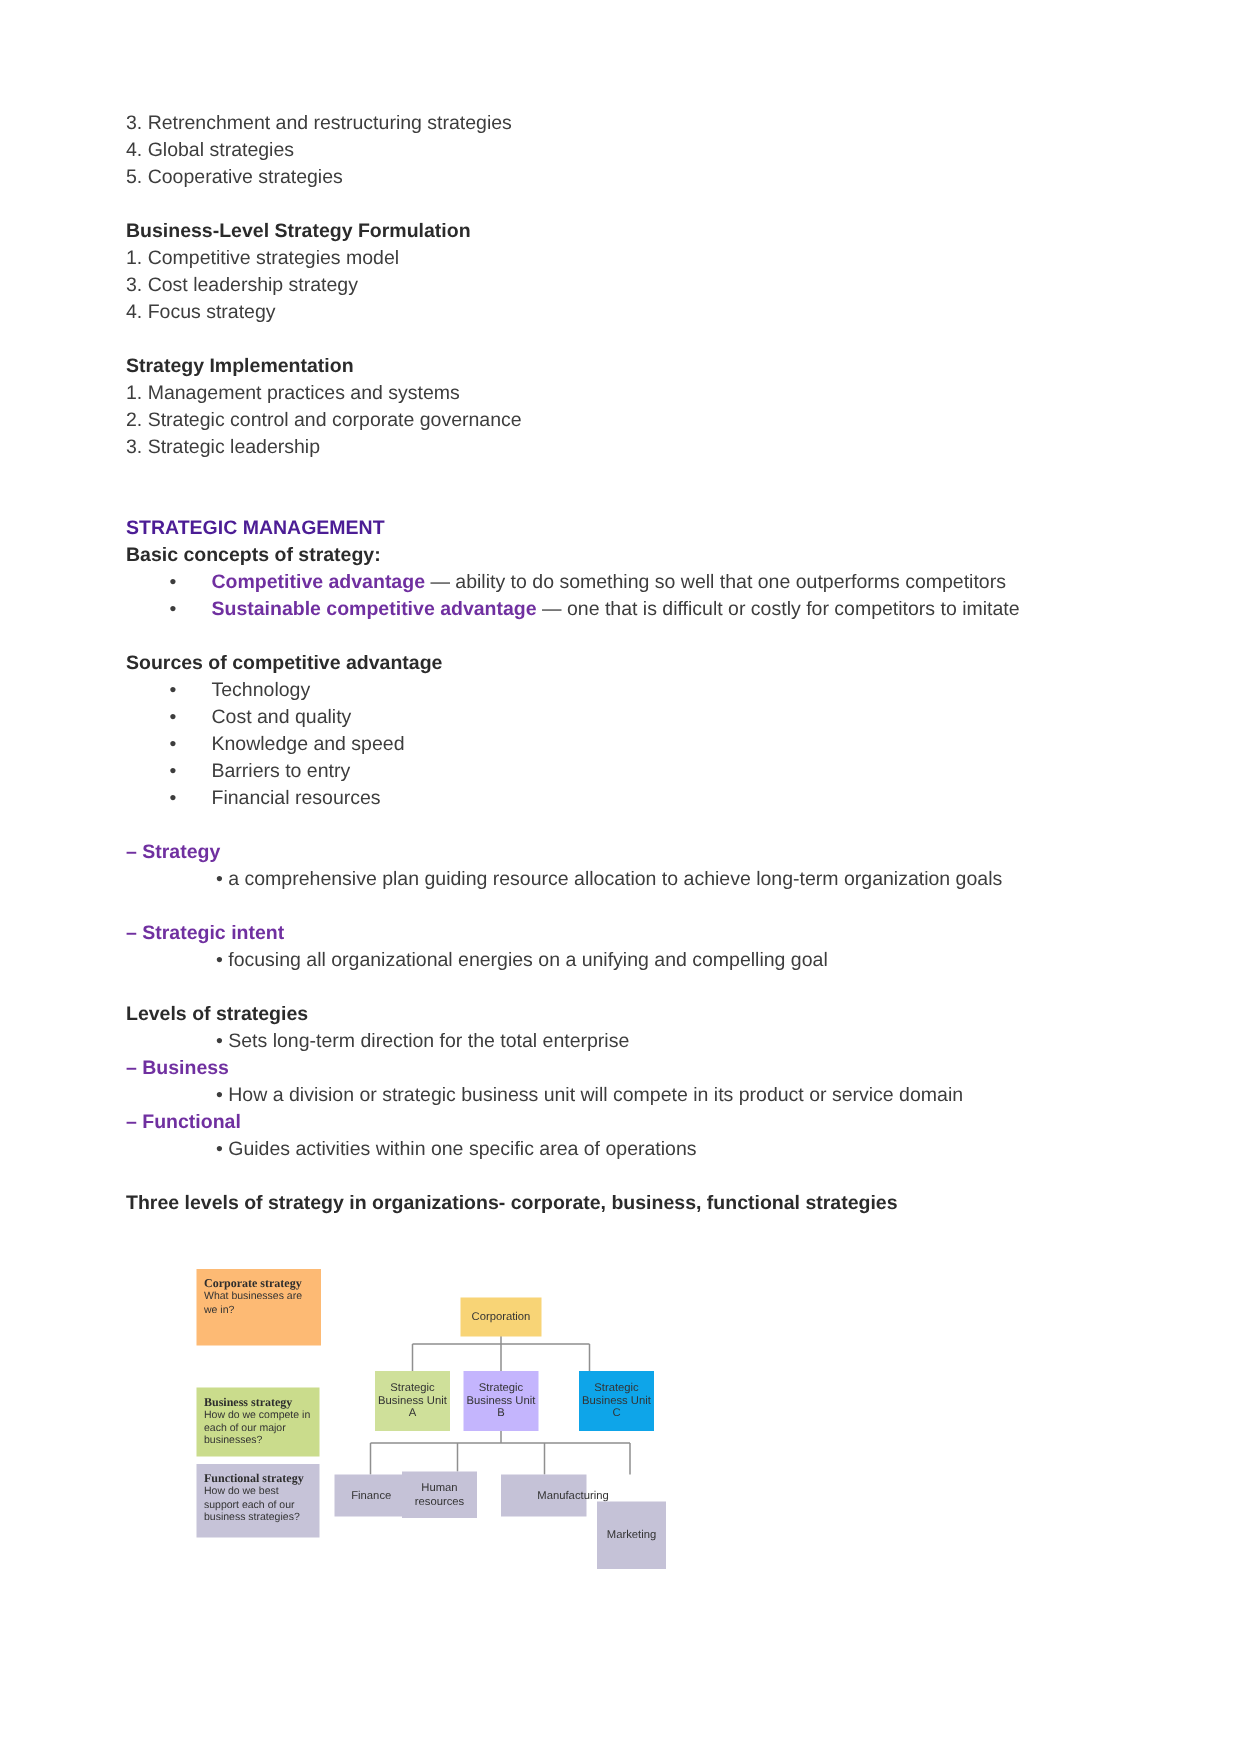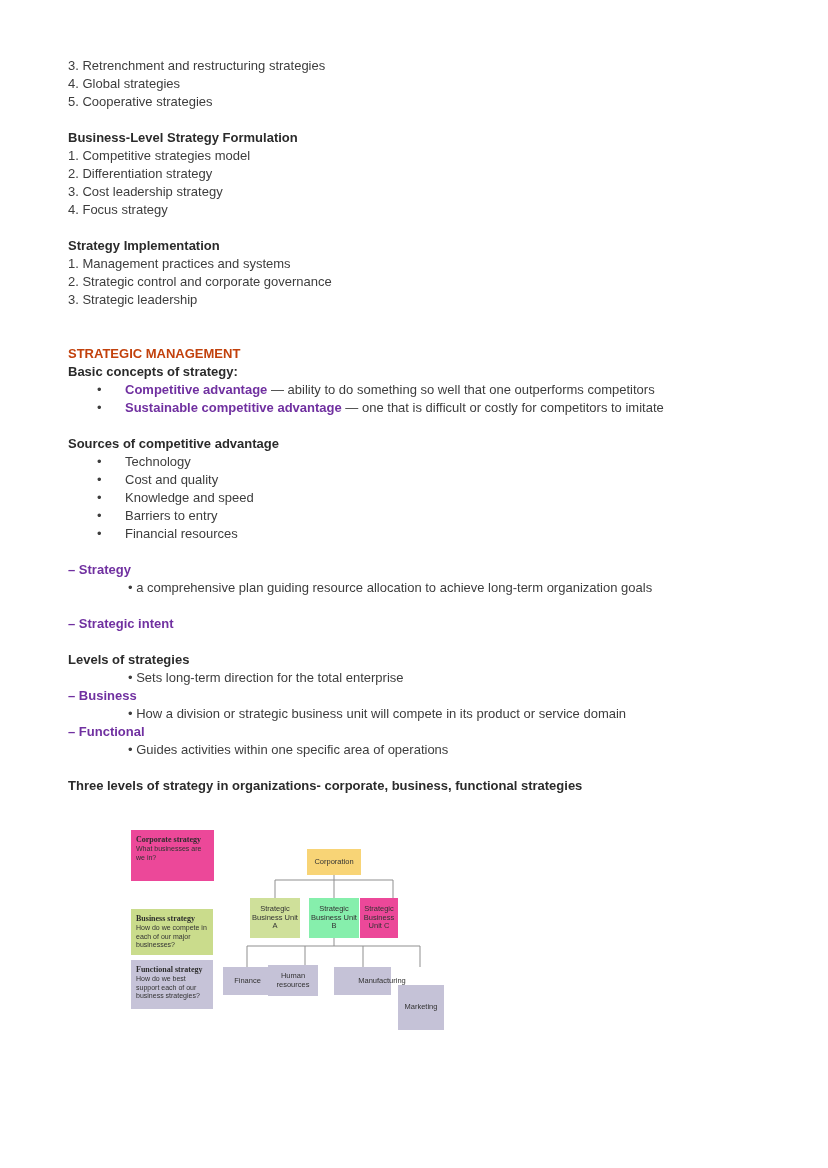--- a/index.html
+++ b/index.html
@@ -7,25 +7,25 @@
     position:relative;
     width:828px;height:1168px;
     background:#ffffff;
     font-family:"Liberation Sans", sans-serif;
     font-size:13px;line-height:18px;
     color:#3d3d3d;
     box-sizing:border-box;
     padding:57px 40px 0 68px;
     overflow:hidden;
   }
-  .block{margin:0;}
+  .block{margin:16px;}
   .mt18{margin-top:18px;}
   .mt36{margin-top:36px;}
   .bold{font-weight:bold;color:#2b2b2b;}
-  .red-heading{font-weight:bold;color:#c2410c;}
+  .red-heading{font-weight:bold;color:#4c1d95;}
   .purple{font-weight:bold;color:#7030a0;}
   .plain-line{white-space:nowrap;}
   
   .bullet-item{position:relative;padding-left:57px;}
   .bullet-item::before{
     content:"\2022";
     position:absolute;left:29px;top:0;
     color:#3d3d3d;
   }
   
@@ -54,21 +54,20 @@
 
   <div class="block">
     <div class="plain-line">3. Retrenchment and restructuring strategies</div>
     <div class="plain-line">4. Global strategies</div>
     <div class="plain-line">5. Cooperative strategies</div>
   </div>
 
   <div class="block mt18">
     <div class="bold">Business-Level Strategy Formulation</div>
     <div class="plain-line">1. Competitive strategies model</div>
-    <div class="plain-line">2. Differentiation strategy</div>
     <div class="plain-line">3. Cost leadership strategy</div>
     <div class="plain-line">4. Focus strategy</div>
   </div>
 
   <div class="block mt18">
     <div class="bold">Strategy Implementation</div>
     <div class="plain-line">1. Management practices and systems</div>
     <div class="plain-line">2. Strategic control and corporate governance</div>
     <div class="plain-line">3. Strategic leadership</div>
   </div>
@@ -89,20 +88,21 @@
     <div class="bullet-item">Financial resources</div>
   </div>
 
   <div class="block mt18">
     <div class="purple">– Strategy</div>
     <div class="sub-line">a comprehensive plan guiding resource allocation to achieve long-term organization goals</div>
   </div>
 
   <div class="block mt18">
     <div class="purple">– Strategic intent</div>
+    <div class="sub-line">focusing all organizational energies on a unifying and compelling goal</div>
   </div>
 
   <div class="block mt18">
     <div class="bold">Levels of strategies</div>
     <div class="sub-line">Sets long-term direction for the total enterprise</div>
     <div class="purple">– Business</div>
     <div class="sub-line">How a division or strategic business unit will compete in its product or service domain</div>
     <div class="purple">– Functional</div>
     <div class="sub-line">Guides activities within one specific area of operations</div>
   </div>
@@ -111,38 +111,38 @@
 
   <div class="diagram">
 
     <svg width="420" height="200" viewBox="0 0 420 200">
 
       <path d="M266 42 L266 58 M207 58 L325 58 M207 58 L207 76 M266 58 L266 76 M325 58 L325 76" stroke="#8f8f8f" stroke-width="1" fill="none"></path>
 
       <path d="M266 116 L266 124 M179 124 L352 124 M179 124 L179 145 M237 124 L237 143 M295 124 L295 145 M352 124 L352 145" stroke="#8f8f8f" stroke-width="1" fill="none"></path>
     </svg>
 
-    <div class="dbox legend-box" style="left:63px;top:8px;width:83px;height:51px;background:#ec4899;">
+    <div class="dbox legend-box" style="left:63px;top:8px;width:83px;height:51px;background:#fdba74;">
       <div class="legend-title">Corporate strategy</div>
       <div class="legend-text">What businesses are we in?</div>
     </div>
     <div class="dbox legend-box" style="left:63px;top:75px;width:82px;height:46px;background:#cadc8c;margin-top:12px;">
       <div class="legend-title">Business strategy</div>
       <div class="legend-text">How do we compete in each of our major businesses?</div>
     </div>
     <div class="dbox legend-box" style="left:63px;top:138px;width:82px;height:49px;background:#c6c3d8;">
       <div class="legend-title">Functional strategy</div>
       <div class="legend-text">How do we best support each of our business strategies?</div>
     </div>
 
     <div class="dbox node" style="left:239px;top:27px;width:54px;height:26px;background:#f8d476;">Corporation</div>
 
     <div class="dbox node" style="left:182px;top:76px;width:50px;height:40px;background:#cfe09a;">Strategic Business Unit A</div>
-    <div class="dbox node" style="left:241px;top:76px;width:50px;height:40px;background:#86efac;">Strategic Business Unit B</div>
-    <div class="dbox node" style="left:292px;top:76px;width:38px;height:40px;background:#ec4899;">Strategic Business Unit C</div>
+    <div class="dbox node" style="left:241px;top:76px;width:50px;height:40px;background:#c4b5fd;">Strategic Business Unit B</div>
+    <div class="dbox node" style="left:318px;top:76px;width:50px;height:40px;background:#0ea5e9;">Strategic Business Unit C</div>
 
     <div class="dbox node" style="left:155px;top:145px;width:49px;height:28px;background:#c5c2d7;">Finance</div>
     <div class="dbox node" style="left:200px;top:143px;width:50px;height:31px;background:#c5c2d7;">Human resources</div>
     <div class="dbox node" style="left:266px;top:145px;width:57px;height:28px;background:#c5c2d7;padding-left:40px;">Manufacturing</div>
     <div class="dbox node" style="left:330px;top:145px;width:46px;height:45px;background:#c5c2d7;margin-top:18px;">Marketing</div>
   </div>
 
 </div>
 
 </body></html>

